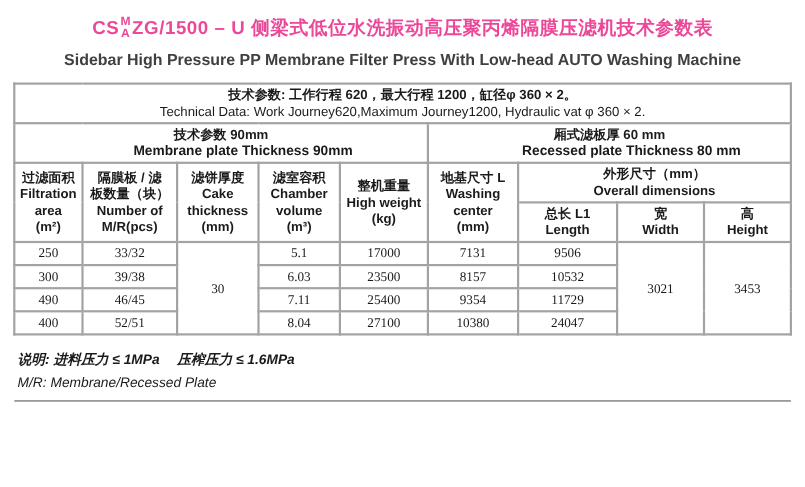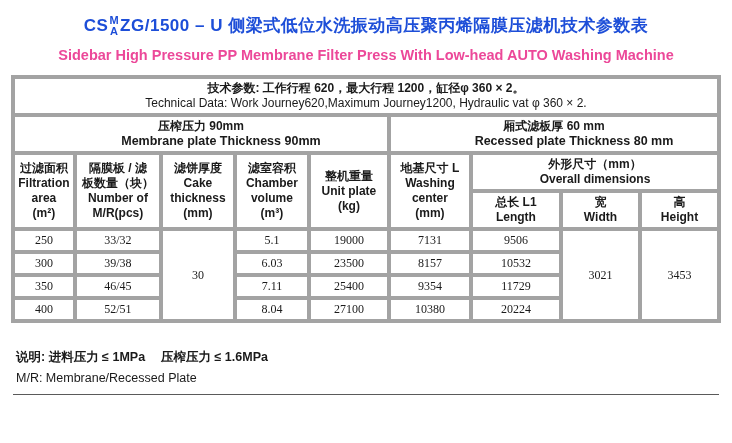--- a/index.html
+++ b/index.html
@@ -10,55 +10,55 @@
     color:#1a1a1a;
     overflow:hidden;
   }
   .page{position:relative;width:732px;height:443px;}
 
   
   .title-cn{
     text-align:center;
     font-size:17px;
     font-weight:bold;
-    color:#1d4ed8;
+    color:#ec4899;
     margin-top:14px;
     letter-spacing:0.5px;
     white-space:nowrap;
   }
   .title-cn .sup-stack{
     display:inline-block;
     vertical-align:middle;
     line-height:1;
     text-align:center;
     font-size:11px;
     font-weight:bold;
     margin:0 1px;
     position:relative;
     top:-1px;
   }
   .title-cn .sup-stack span{display:block;}
   .title-en{
     text-align:center;
     font-size:14.5px;
     font-weight:bold;
-    color:#ec4899;
+    color:#404040;
     margin-top:9px;
     white-space:nowrap;
   }
 
   
   table.spec{
     border-collapse:collapse;
     width:706px;
     margin:12px auto 0 auto;
     table-layout:fixed;
   }
   table.spec td{
-    border:4px solid #a3a3a3;
+    border:2px solid #a3a3a3;
     text-align:center;
     vertical-align:middle;
     font-size:12px;
     padding:2px 1px;
     line-height:1.25;
   }
   .tech-cell{
     text-align:left;
     padding:5px 8px 6px 10px;
     font-size:13px;
@@ -77,23 +77,24 @@
     font-weight:bold;
     font-size:12px;
     line-height:1.3;
     padding:3px 1px;
   }
   .hdr .en{font-weight:bold;}
   .data{font-size:12.5px;font-family:Liberation Serif, serif;}
 
   
   .notes{
-    margin:24px 0 0 16px;
+    margin:12px 0 0 16px;
     font-size:12.5px;
     line-height:1.65;
+    font-style:italic;
   }
   .notes .n1{font-weight:bold;}
   .sep{
     width:706px;
     height:0;
     border-top:1px solid #5a5a5a;
     margin:6px auto 0 auto;
   }
 </style>
 </head>
@@ -123,21 +124,21 @@
     <tbody>
         <tr>
       <td class="tech-cell" colspan="9">
         <div class="l1">技术参数: 工作行程 620，最大行程 1200，缸径φ 360 × 2。</div>
         <div class="l2">Technical Data: Work Journey620,Maximum Journey1200, Hydraulic vat φ 360 × 2.</div>
       </td>
     </tr>
 
     <tr>
       <td class="band" colspan="5">
-        <div>压榨压力 90mm</div>
+        <div>技术参数 90mm</div>
         <div class="sub">Membrane plate Thickness 90mm</div>
       </td>
       <td class="band" colspan="4">
         <div>厢式滤板厚 60 mm</div>
         <div class="sub">Recessed plate  Thickness 80 mm</div>
       </td>
     </tr>
 
     <tr>
       <td class="hdr" rowspan="2">
@@ -158,21 +159,21 @@
         <div>(mm)</div>
       </td>
       <td class="hdr" rowspan="2">
         <div>滤室容积</div>
         <div class="en">Chamber</div>
         <div class="en">volume</div>
         <div>(m³)</div>
       </td>
       <td class="hdr" rowspan="2">
         <div>整机重量</div>
-        <div class="en">Unit plate</div>
+        <div class="en">High weight</div>
         <div>(kg)</div>
       </td>
       <td class="hdr" rowspan="2">
         <div>地基尺寸 L</div>
         <div class="en">Washing</div>
         <div class="en">center</div>
         <div>(mm)</div>
       </td>
       <td class="hdr" colspan="3">
         <div>外形尺寸（mm）</div>
@@ -193,52 +194,52 @@
         <div>高</div>
         <div class="en">Height</div>
       </td>
     </tr>
 
     <tr>
       <td class="data">250</td>
       <td class="data">33/32</td>
       <td class="data" rowspan="4">30</td>
       <td class="data">5.1</td>
-      <td class="data">19000</td>
+      <td class="data">17000</td>
       <td class="data">7131</td>
       <td class="data">9506</td>
       <td class="data" rowspan="4">3021</td>
       <td class="data" rowspan="4">3453</td>
     </tr>
 
     <tr>
       <td class="data">300</td>
       <td class="data">39/38</td>
       <td class="data">6.03</td>
       <td class="data">23500</td>
       <td class="data">8157</td>
       <td class="data">10532</td>
     </tr>
 
     <tr>
-      <td class="data">350</td>
+      <td class="data">490</td>
       <td class="data">46/45</td>
       <td class="data">7.11</td>
       <td class="data">25400</td>
       <td class="data">9354</td>
       <td class="data">11729</td>
     </tr>
 
     <tr>
       <td class="data">400</td>
       <td class="data">52/51</td>
       <td class="data">8.04</td>
       <td class="data">27100</td>
       <td class="data">10380</td>
-      <td class="data">20224</td>
+      <td class="data">24047</td>
     </tr>
   </tbody>
     </table>
 
   <div class="notes">
     <div class="n1">说明: 进料压力 ≤ 1MPa　 压榨压力 ≤ 1.6MPa</div>
     <div>M/R: Membrane/Recessed Plate</div>
   </div>
 
   <div class="sep"></div>

